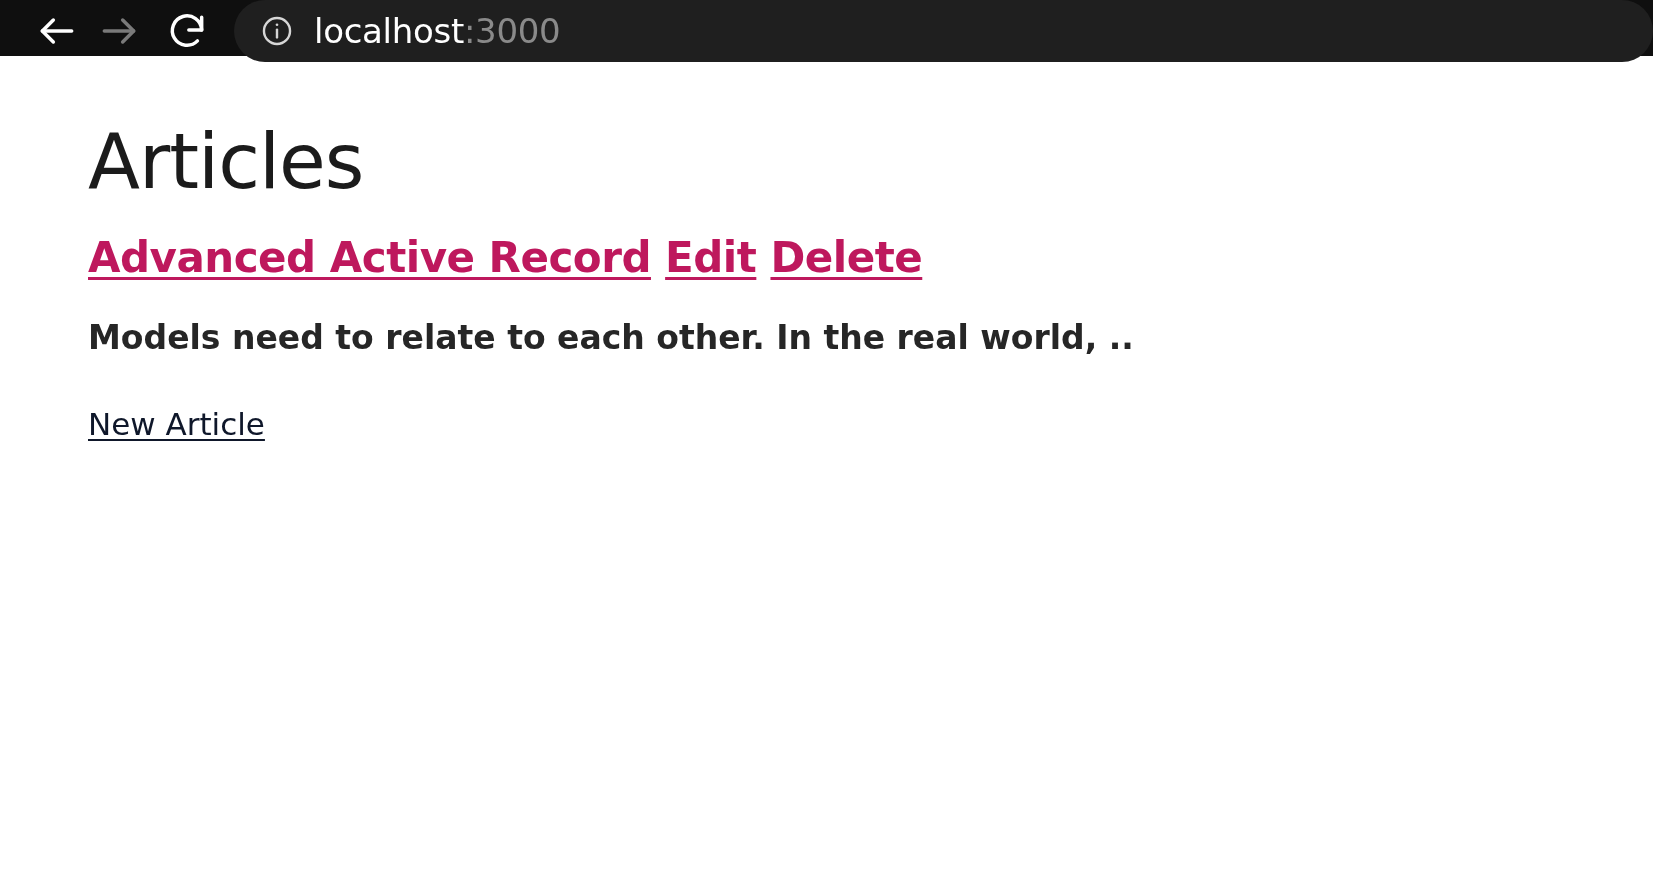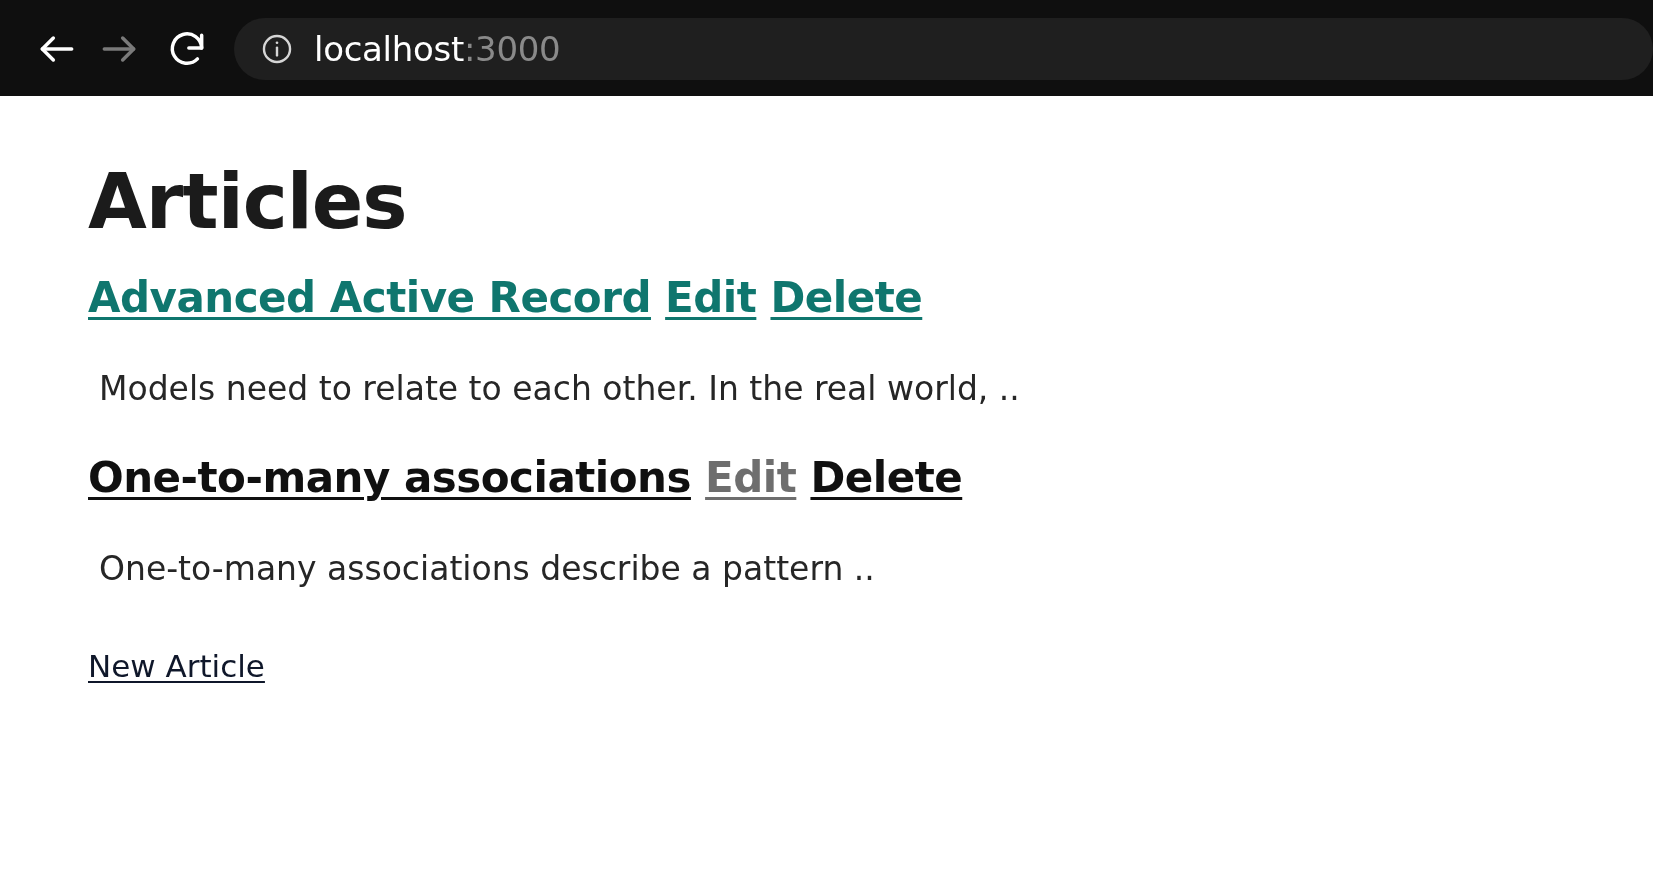--- a/index.html
+++ b/index.html
@@ -9,25 +9,25 @@
   body {
     width: 1653px;
     height: 886px;
     background: #ffffff;
     font-family: "DejaVu Sans", sans-serif;
     overflow: hidden;
   }
 
   
   .browser-chrome {
-    height: 96px;
+    height: 56px;
     background: #0f0f0f;
     display: flex;
-    align-items: flex-end;
-    padding: 0 0 16px 26px;
+    align-items: flex-start;
+    padding: 0 0 0 26px;
     box-sizing: border-box;
   }
   .nav-btn {
     width: 62px;
     height: 62px;
     display: flex;
     align-items: center;
     justify-content: center;
     flex: 0 0 auto;
   }
@@ -63,21 +63,21 @@
   .url-host { color: #ffffff; }
   .url-port { color: #8a8a8a; }
 
   
   .page {
     padding: 0 0 0 88px;
     box-sizing: border-box;
   }
   .page-title {
     font-family: "DejaVu Sans", sans-serif;
-    font-weight: 700;
+    font-weight: 400;
     font-size: 76px;
     line-height: 1;
     color: #1b1b1b;
     margin: 0;
     padding-top: 68px;
     letter-spacing: -1px;
   }
 
   .article-heading {
     margin: 0;
@@ -88,31 +88,31 @@
     line-height: 1.15;
     letter-spacing: -0.5px;
     white-space: nowrap;
   }
   .article-heading a {
     text-decoration: underline;
     text-underline-offset: 5px;
     text-decoration-thickness: 3px;
   }
   a.link-unvisited { color: #101010; }
-  a.link-visited   { color: #0f766e; }
+  a.link-visited   { color: #be185d; }
   a.link-visited-mid { color: #6e6e6e; }
 
   .article-body {
-    margin: 11px;
+    margin: 0;
     padding-top: 36px;
     font-family: "DejaVu Sans", sans-serif;
     font-size: 33px;
     line-height: 1.2;
     color: #262626;
-    font-weight: 400;
+    font-weight: 700;
     white-space: nowrap;
   }
 
   .article-block { }
 
   .new-article-wrap {
     padding-top: 48px;
   }
   .new-article-link {
     font-family: "DejaVu Sans", sans-serif;
@@ -169,23 +169,19 @@
 
 <div class="page">
 
   <h1 class="page-title">Articles</h1>
 
   <div class="article-block">
     <h2 class="article-heading"><a href="#" class="link-visited">Advanced Active Record</a> <a href="#" class="link-visited">Edit</a> <a href="#" class="link-visited">Delete</a></h2>
     <p class="article-body">Models need to relate to each other. In the real world, ..</p>
   </div>
 
-  <div class="article-block">
-    <h2 class="article-heading"><a href="#" class="link-unvisited">One-to-many associations</a> <a href="#" class="link-visited-mid">Edit</a> <a href="#" class="link-unvisited">Delete</a></h2>
-    <p class="article-body">One-to-many associations describe a pattern ..</p>
-  </div>
 
 
   <div class="new-article-wrap">
     <a href="#" class="new-article-link">New Article</a>
   </div>
 
 </div>
 
 </body></html>

